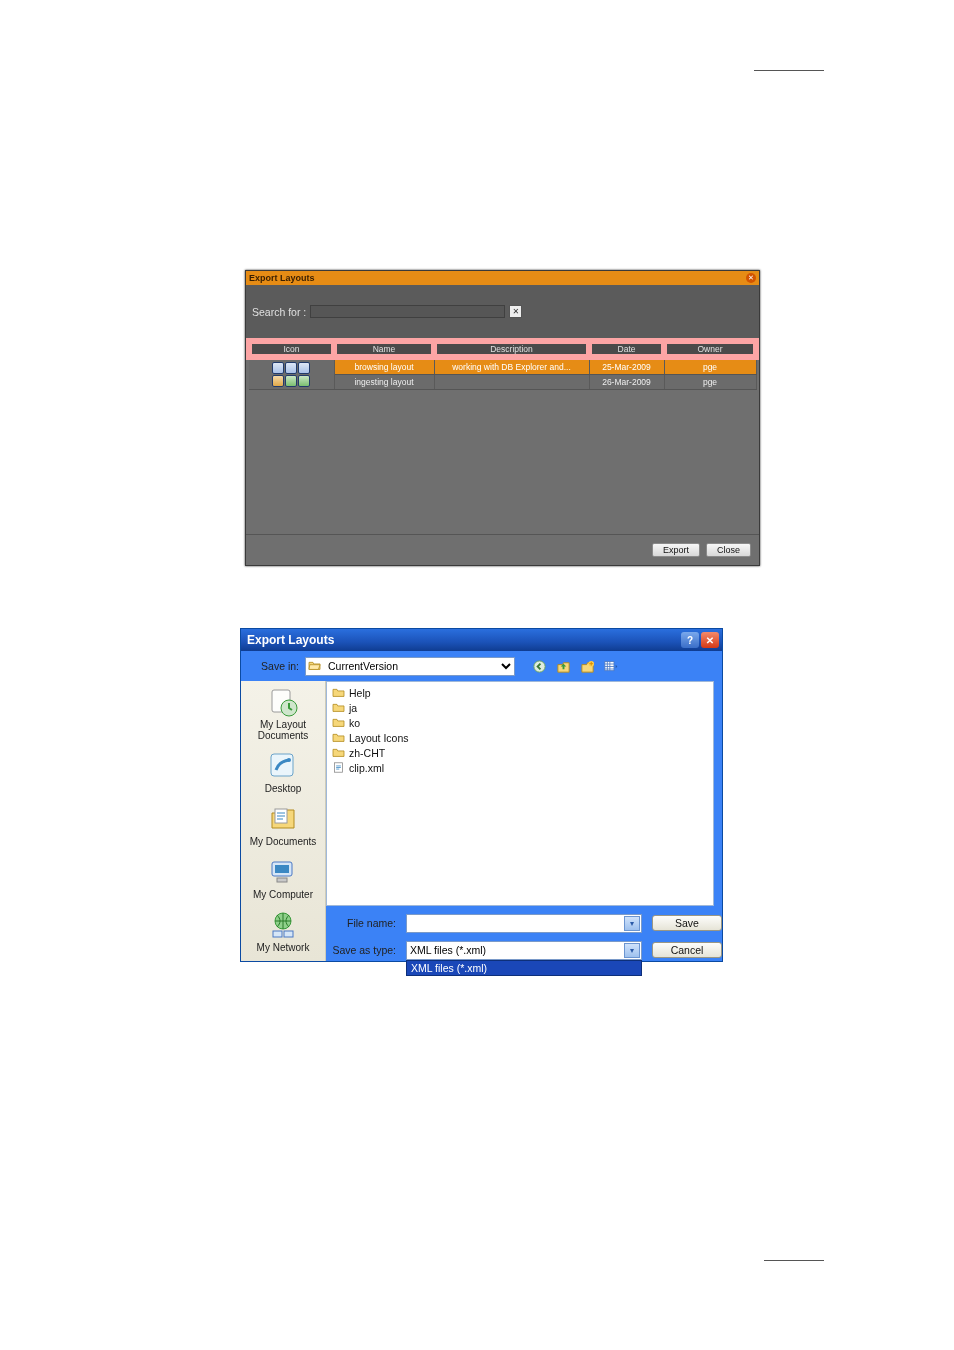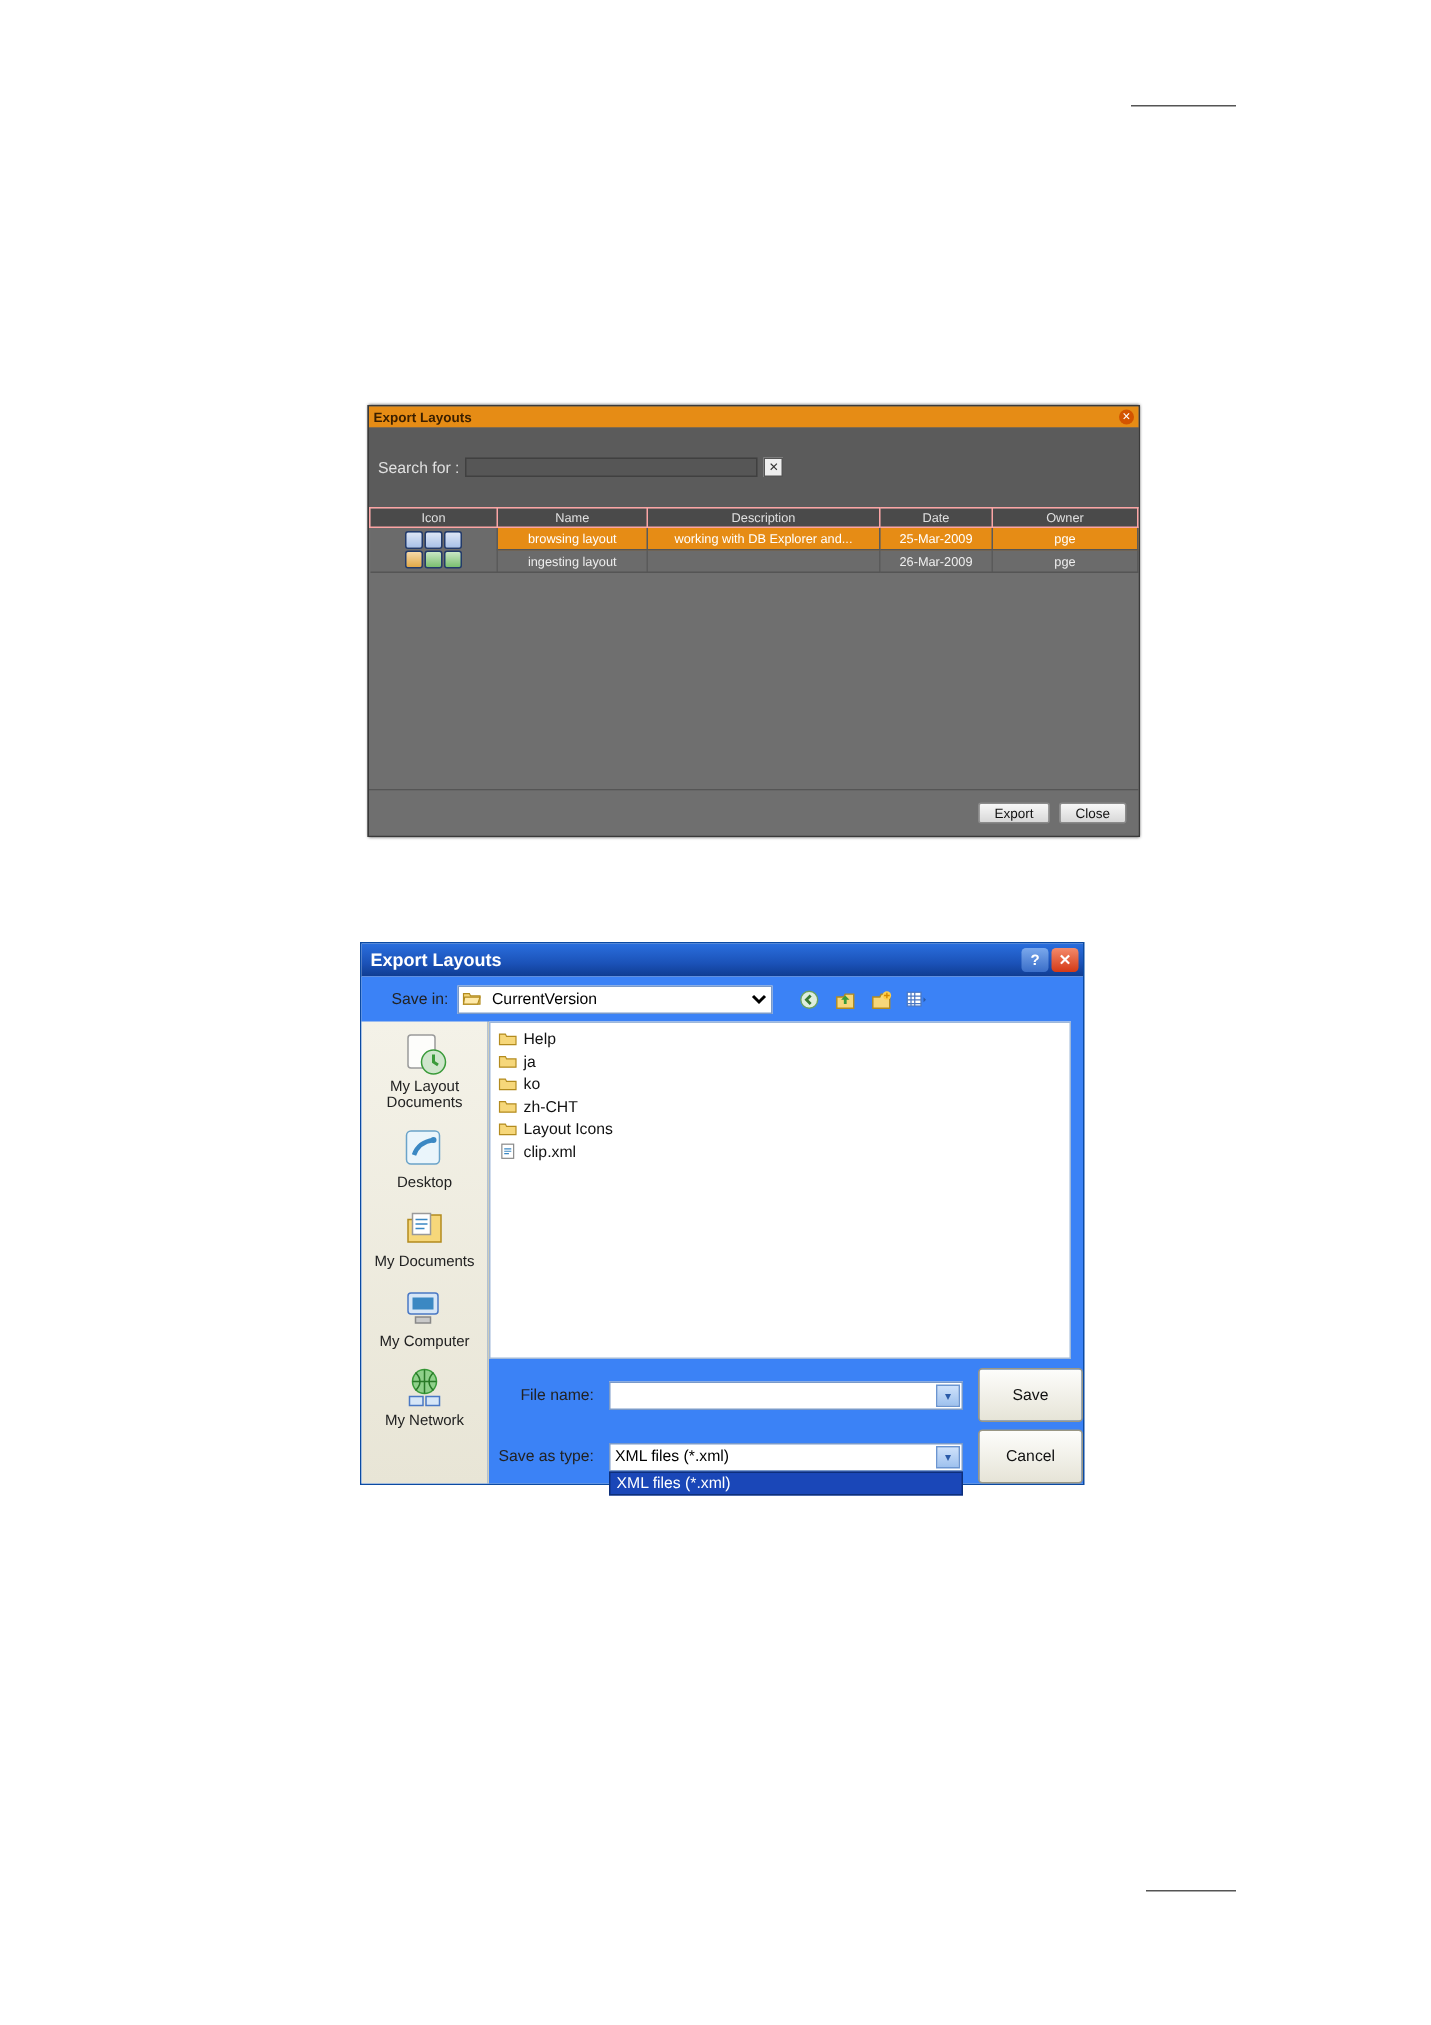--- a/index.html
+++ b/index.html
@@ -86,21 +86,21 @@
     width: 100%;
     border-collapse: collapse;
     font-size: 8.5px;
     color: #eee;
   }
   .dlg1-table th {
     background: #4a4a4a;
     color: #e0e0e0;
     font-weight: normal;
     height: 13px;
-    border: 1px solid #fca5a5;
+    border: 6px solid #fca5a5;
     padding: 0 4px;
   }
   .dlg1-table td {
     border-bottom: 1px solid #555;
     border-right: 1px solid #5a5a5a;
     padding: 2px 4px;
     text-align: center;
     height: 14px;
     background:#6b6b6b;
   }
@@ -256,21 +256,21 @@
   }
   .combo .arrow {
     position:absolute;right:1px;top:1px;
     width:16px;height:15px;
     background: linear-gradient(#cfe2fb,#9ec1ee);
     border:1px solid #6b95d1;
     display:flex;align-items:center;justify-content:center;
     font-size:8px;color:#2a5aa8;
   }
   .bigbtn {
-    height:36px;
+    height:16px;
     border:1px solid #9a9784;
     background:linear-gradient(#fdfdfb,#e6e4d7);
     border-radius:3px;
     font-size:10.5px;color:#111;
   }
   .dropdown-open {
     position:absolute;
     background:#1a47b8;color:#fff;
     font-size:10.5px;
     padding:1px 4px;
@@ -469,27 +469,27 @@
           <div class="fitem">
               <svg class="foldersvg" viewBox="0 0 16 14">
                 <path d="M1 3h5l1 2h8v7H1z" fill="#f6d77a" stroke="#b38b1e"></path>
               </svg>
               <span>ko</span>
             </div>
           <div class="fitem">
               <svg class="foldersvg" viewBox="0 0 16 14">
                 <path d="M1 3h5l1 2h8v7H1z" fill="#f6d77a" stroke="#b38b1e"></path>
               </svg>
-              <span>zh-CHT</span>
+              <span>Layout Icons</span>
             </div>
           <div class="fitem">
               <svg class="foldersvg" viewBox="0 0 16 14">
                 <path d="M1 3h5l1 2h8v7H1z" fill="#f6d77a" stroke="#b38b1e"></path>
               </svg>
-              <span>Layout Icons</span>
+              <span>zh-CHT</span>
             </div>
           <div class="fitem">
               <svg class="foldersvg" viewBox="0 0 14 14">
                 <rect x="2" y="1" width="10" height="12" fill="#fff" stroke="#888"></rect>
                 <path d="M4 5h6M4 7h6M4 9h4" stroke="#3b88c3"></path>
               </svg>
               <span>clip.xml</span>
             </div>
         </div>
 

